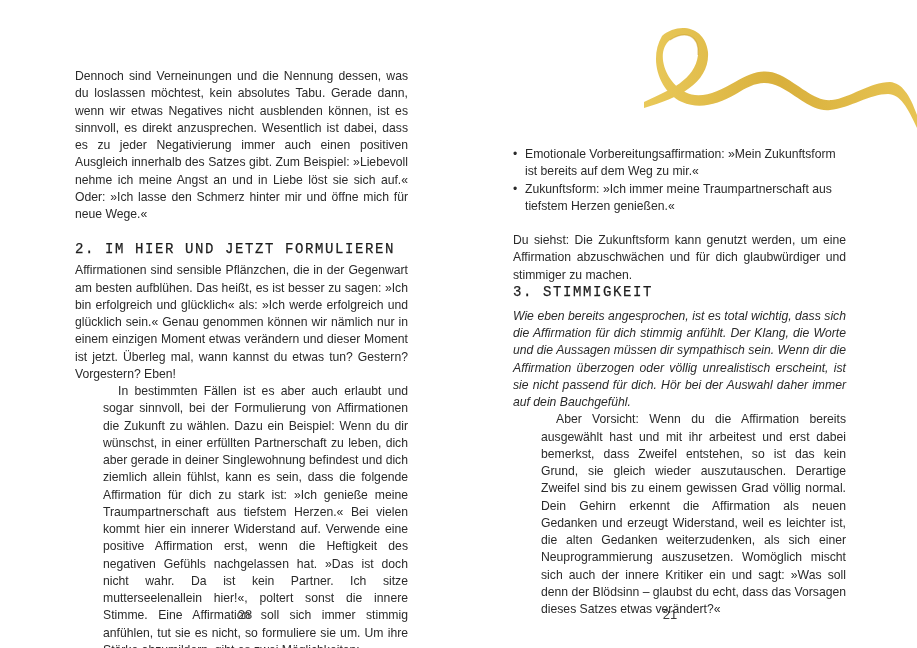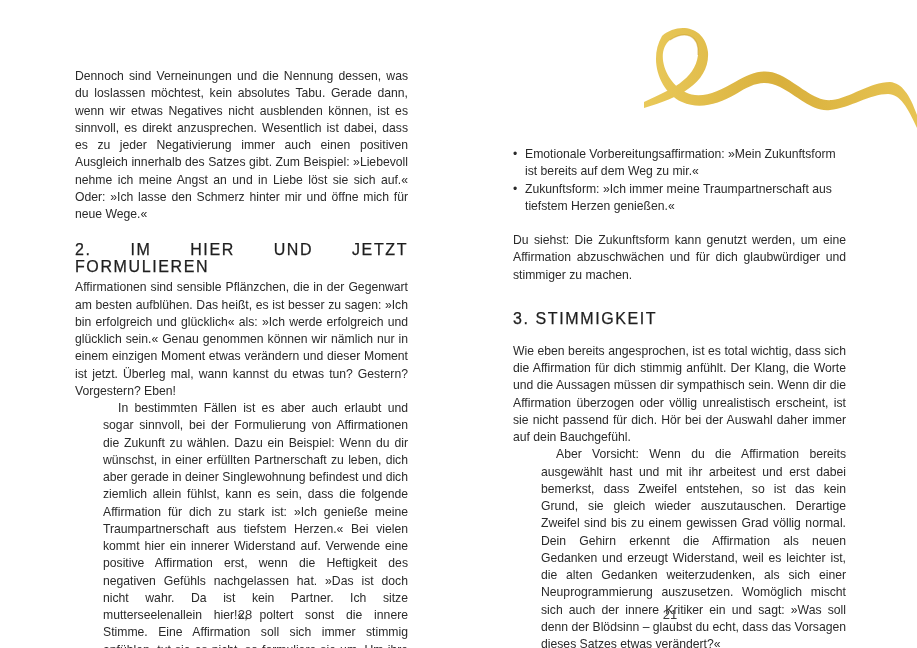--- a/index.html
+++ b/index.html
@@ -12,22 +12,22 @@
     .page-right { left: 458px; width: 459px; }
     .col {
       position: absolute; width: 333px; font-size: 12.2px; line-height: 17.25px;
       text-align: justify; hyphens: manual;
     }
     .page-left .col { left: 75px; }
     .page-right .col { left: 55px; }
     p { margin: 0; }
     p.indent { text-indent: 15px; margin-left: 28px; }
     h2 {
-      margin: 0; font-size: 16px; font-weight: normal; letter-spacing: 1.6px;
-      line-height: 17px; color: #1e1e1e; -webkit-text-stroke: 0.25px #1e1e1e;
+      margin: 0; font-size: 14px; font-weight: normal; letter-spacing: 1.6px;
+      line-height: 17px; color: #1e1e1e; font-family: Liberation Mono, monospace; -webkit-text-stroke: 0.25px #1e1e1e;
     }
     ul { list-style: none; margin: 0; padding: 0; }
     ul li { position: relative; padding-left: 12px; text-align: left; }
     ul li .bullet { position: absolute; left: 0; top: 0; }
     .pagenum {
       position: absolute; top: 607px; font-size: 13px; color: #3a3a3a; width: 30px; text-align: center;
     }
     .ribbon { position: absolute; left: 640px; top: 20px; width: 277px; height: 120px; }
     .lastline { text-align-last: left; }
   </style>
@@ -61,18 +61,18 @@
       <li>
         <span class="bullet">•</span>
         <span>Emotionale Vorbereitungsaffirmation: »Mein Zukunftsform ist bereits auf dem Weg zu mir.«</span>
       </li>
       <li>
         <span class="bullet">•</span>
         <span>Zukunftsform: »Ich immer meine Traumpartnerschaft aus tiefstem Herzen genießen.«</span>
       </li>
     </ul>
     <p class="lastline" style="margin-top:17px;">Du siehst: Die Zukunftsform kann genutzt werden, um eine Affirmation abzuschwächen und für dich glaubwürdiger und stimmiger zu machen.</p>
-    <h2 style="margin-top:26px;">3. STIMMIGKEIT</h2>
-    <p class="lastline" style="margin-top:16px;">Wie eben bereits angesprochen, ist es total wichtig, dass sich die Affirmation für dich stimmig anfühlt. Der Klang, die Worte und die Aussagen müssen dir sympathisch sein. Wenn dir die Affirmation überzogen oder völlig unrealistisch erscheint, ist sie nicht passend für dich. Hör bei der Auswahl daher immer auf dein Bauchgefühl.</p>
+    <h2 style="">3. STIMMIGKEIT</h2>
+    <p class="lastline" style="margin-top:7px;font-style:italic;">Wie eben bereits angesprochen, ist es total wichtig, dass sich die Affirmation für dich stimmig anfühlt. Der Klang, die Worte und die Aussagen müssen dir sympathisch sein. Wenn dir die Affirmation überzogen oder völlig unrealistisch erscheint, ist sie nicht passend für dich. Hör bei der Auswahl daher immer auf dein Bauchgefühl.</p>
     <p class="indent lastline">Aber Vorsicht: Wenn du die Affirmation bereits ausgewählt hast und mit ihr arbeitest und erst dabei bemerkst, dass Zwei­fel entstehen, so ist das kein Grund, sie gleich wieder auszu­tauschen. Derartige Zweifel sind bis zu einem gewissen Grad völlig normal. Dein Gehirn erkennt die Affirmation als neuen Gedanken und erzeugt Widerstand, weil es leichter ist, die alten Gedanken weiterzudenken, als sich einer Neuprogram­mierung auszusetzen. Womöglich mischt sich auch der innere Kritiker ein und sagt: »Was soll denn der Blödsinn – glaubst du echt, dass das Vorsagen dieses Satzes etwas verändert?«</p>
   </div>
   <div class="pagenum" style="left:197px;">21</div>
 </div>
 
 </body></html>

